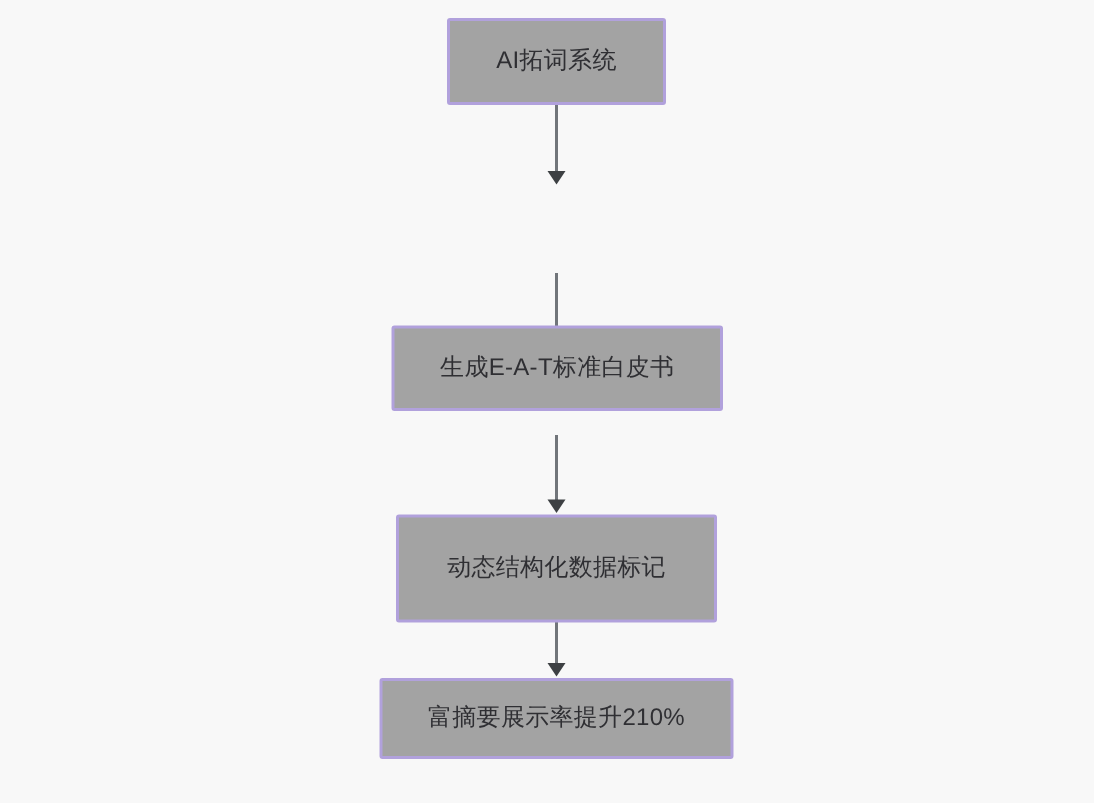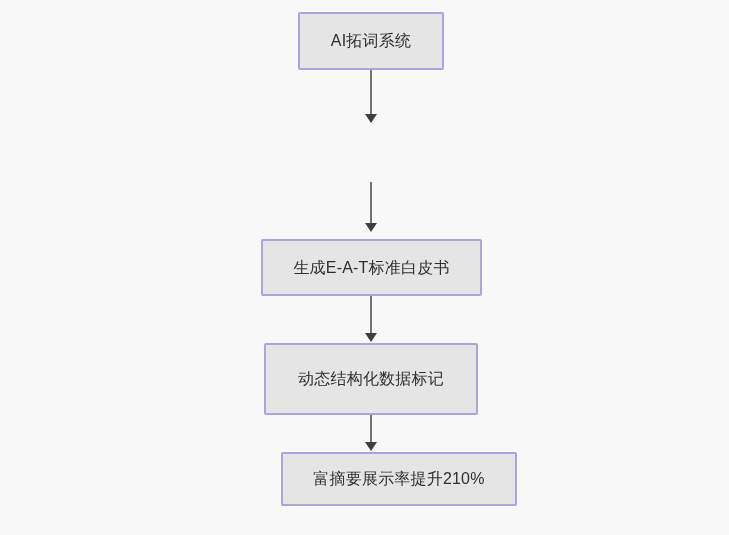--- a/index.html
+++ b/index.html
@@ -14,21 +14,21 @@
     overflow: hidden;
   }
   #flowchart {
     position: relative;
     width: 729px;
     height: 535px;
   }
   .node {
     position: absolute;
     box-sizing: border-box;
-    background: #e5e5e5;
+    background: #a3a3a3;
     border: 2px solid #b1a1dc;
     border-radius: 2px;
     display: flex;
     align-items: center;
     justify-content: center;
     color: #2f2f33;
     font-size: 16px;
     letter-spacing: 0.2px;
     white-space: nowrap;
   }
@@ -66,25 +66,25 @@
   <div class="arrowhead" style="left:365px; top:333px;"></div>
 
   <div class="edge" style="left:370px; top:397px; height:46px;"></div>
   <div class="arrowhead" style="left:365px; top:442px;"></div>
 
   <div class="node" style="left:298px; top:12px; width:146px; height:58px;">
     <span class="node-label">AI拓词系统</span>
   </div>
 
 
-  <div class="node" style="left:261px; top:239px; width:221px; height:57px;">
+  <div class="node" style="left:261px; top:217px; width:221px; height:57px;">
     <span class="node-label">生成E-A-T标准白皮书</span>
   </div>
 
   <div class="node" style="left:264px; top:343px; width:214px; height:72px;">
     <span class="node-label">动态结构化数据标记</span>
   </div>
 
-  <div class="node" style="left:253px; top:452px; width:236px; height:54px;margin-left:28px;">
+  <div class="node" style="left:253px; top:452px; width:236px; height:54px;">
     <span class="node-label">富摘要展示率提升210%</span>
   </div>
 
 </div>
 
 </body></html>

